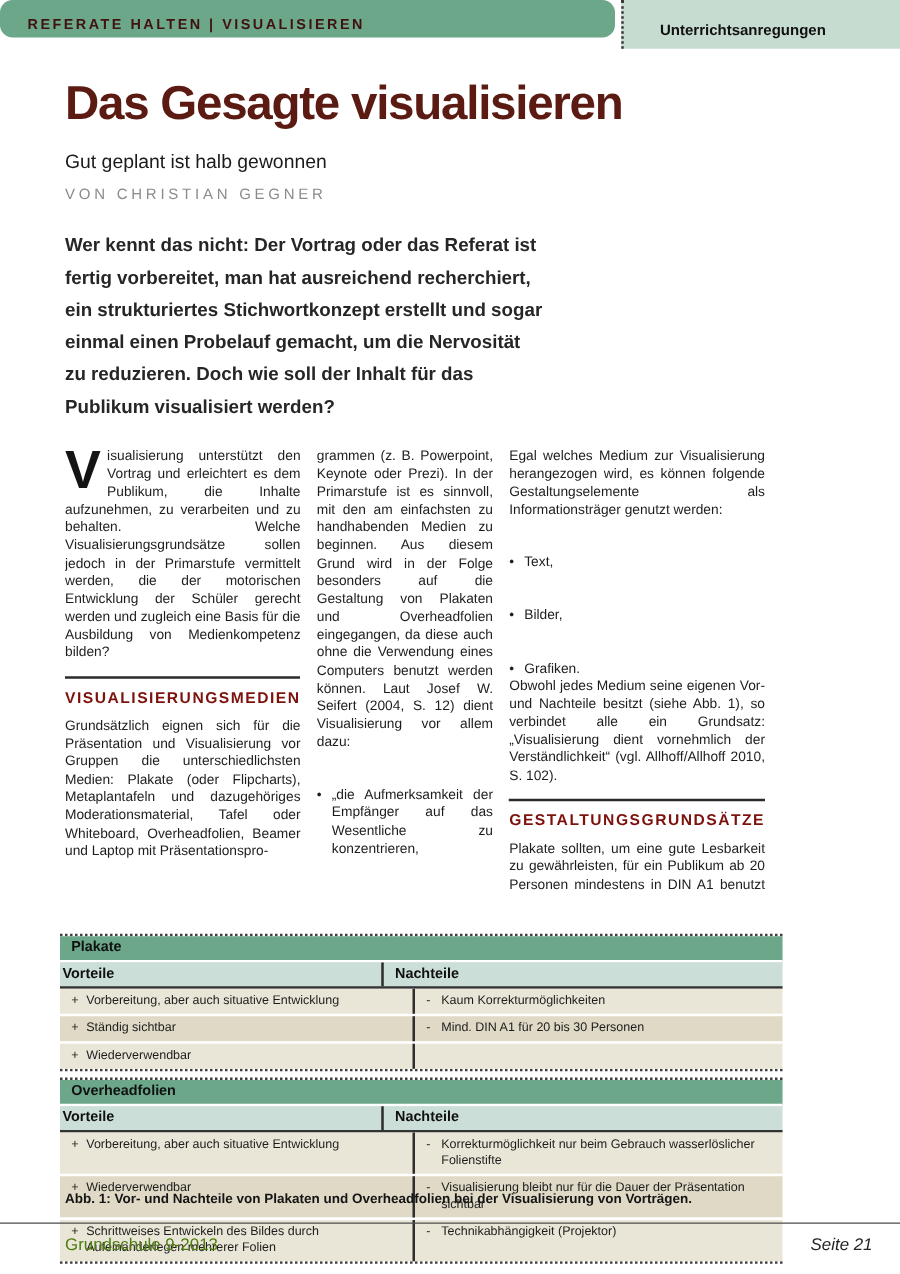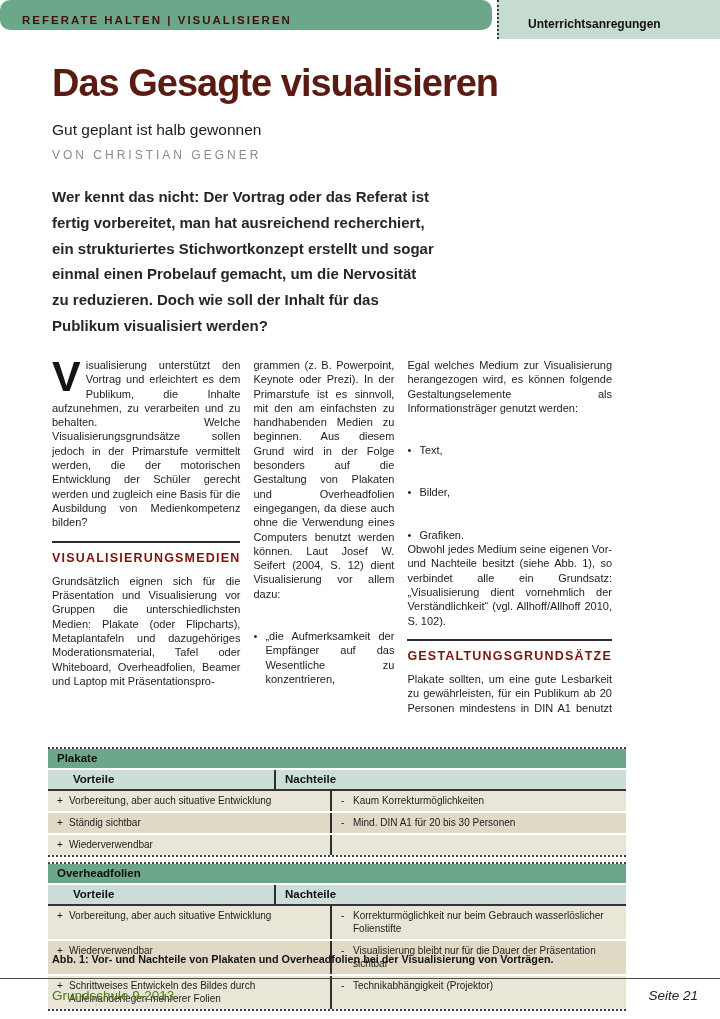--- a/index.html
+++ b/index.html
@@ -39,21 +39,21 @@
   ul.bullets li::before { content:"\2022"; position:absolute; left:0; top:0; }
   .mt { margin-top:12px; }
 
   
   .tables { position:absolute; left:48px; top:714px; width:578px;margin-top:33px; }
   .dtable { border-top:2px dotted #3f3f3f; border-bottom:2px dotted #3f3f3f; margin-bottom:5px; }
   .t-title { background:#6CA78A; font-size:11.5px; font-weight:bold; color:#101010;
              padding:3px 9px 4px; border-bottom:2px solid #ffffff; }
   .t-head { display:flex; background:#CBDED8; border-bottom:2px solid #333333;
             font-size:11.5px; font-weight:bold; color:#101010; }
-  .t-head .hc1 { width:228px; padding:3px 25px 4px; border-right:2px solid #2d2d2d; }
+  .t-head .hc1 { width:259px; padding:3px 2px 4px; border-right:2px solid #2d2d2d; }
   .t-head .hc2 { flex:1; padding:3px 9px 4px; }
   .t-row { display:flex; font-size:10px; line-height:1.3; color:#1c1c1c; }
   .t-row + .t-row { border-top:2px solid #ffffff; }
   .t-row.light { background:#EAE6D7; }
   .t-row.dark  { background:#DFD9C6; }
   .cell { display:flex; padding:3px 8px 4px 9px; }
   .cell.pro { width:284px; border-right:2px solid #2d2d2d; }
   .cell.con { flex:1; }
   .sign { width:12px; flex:none; }
   .txt { flex:1; }

